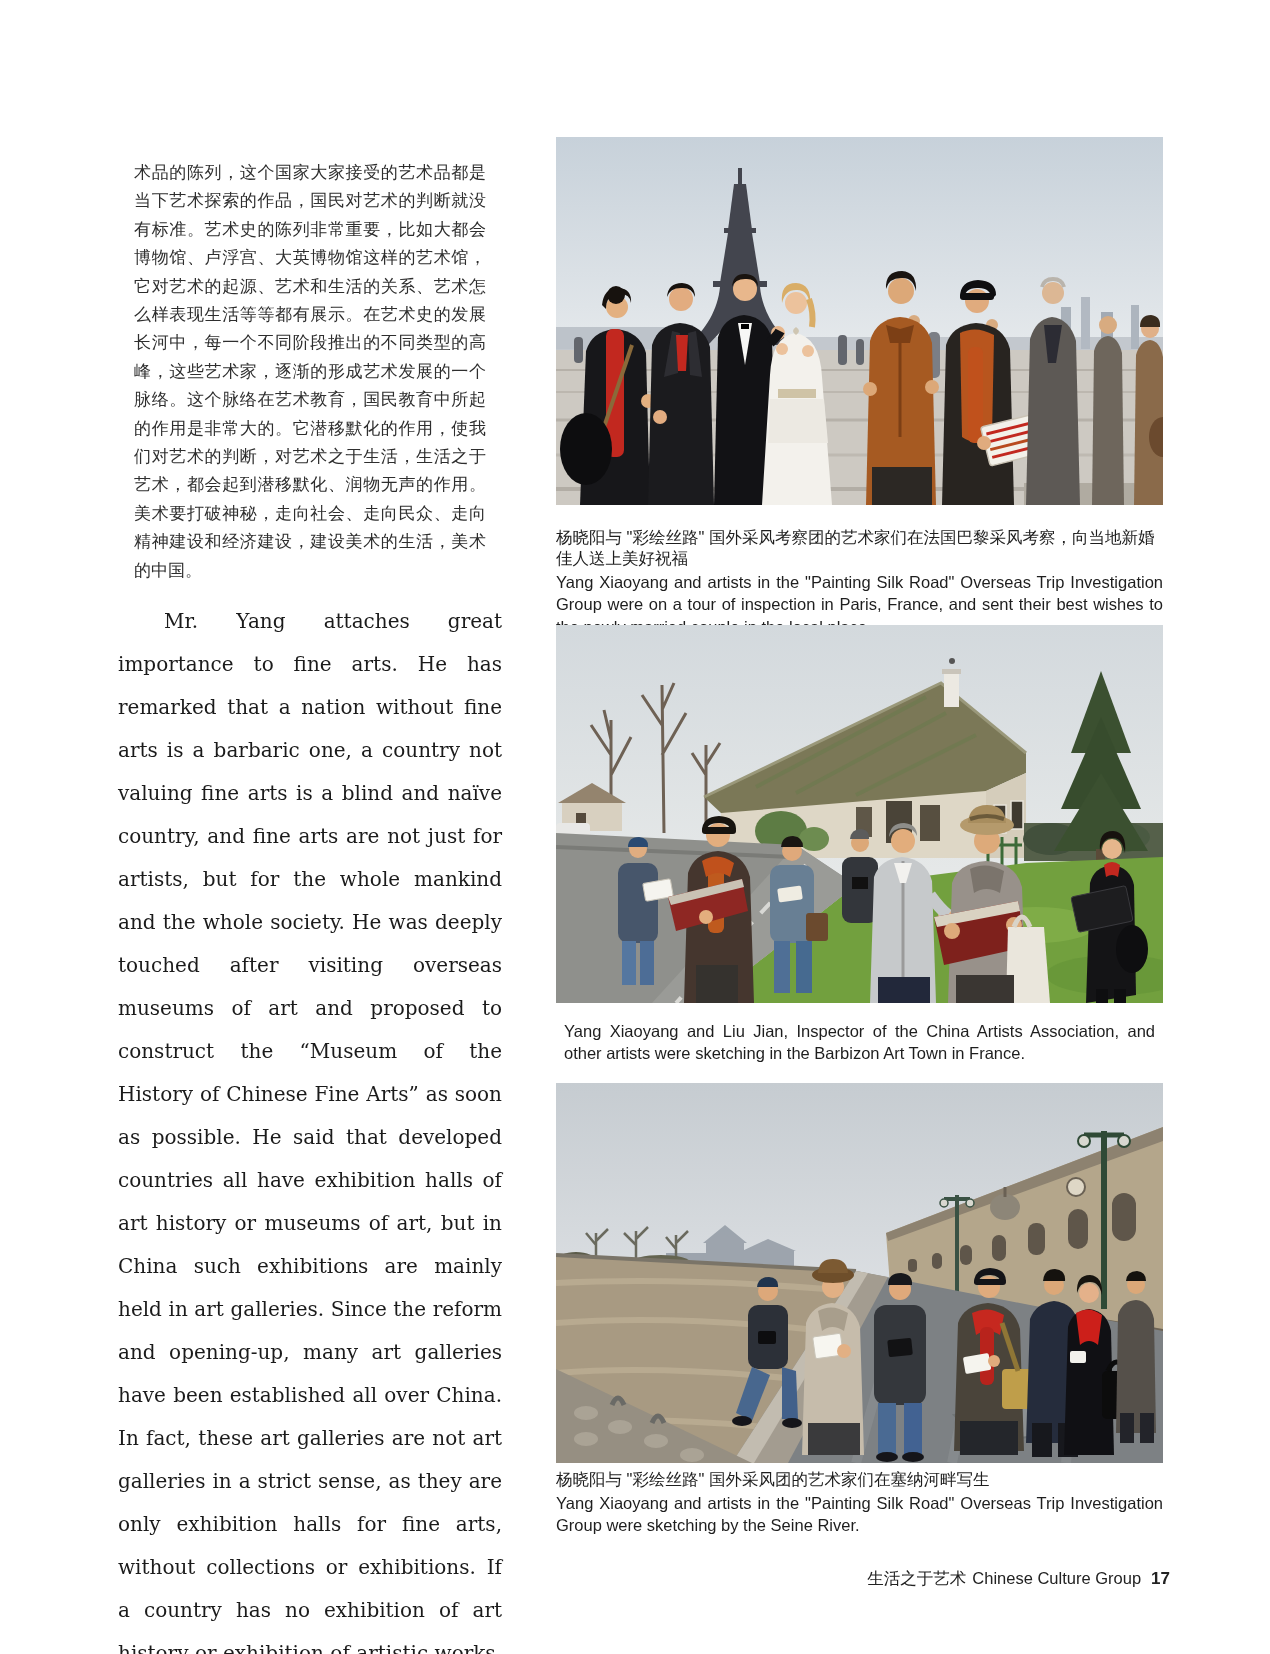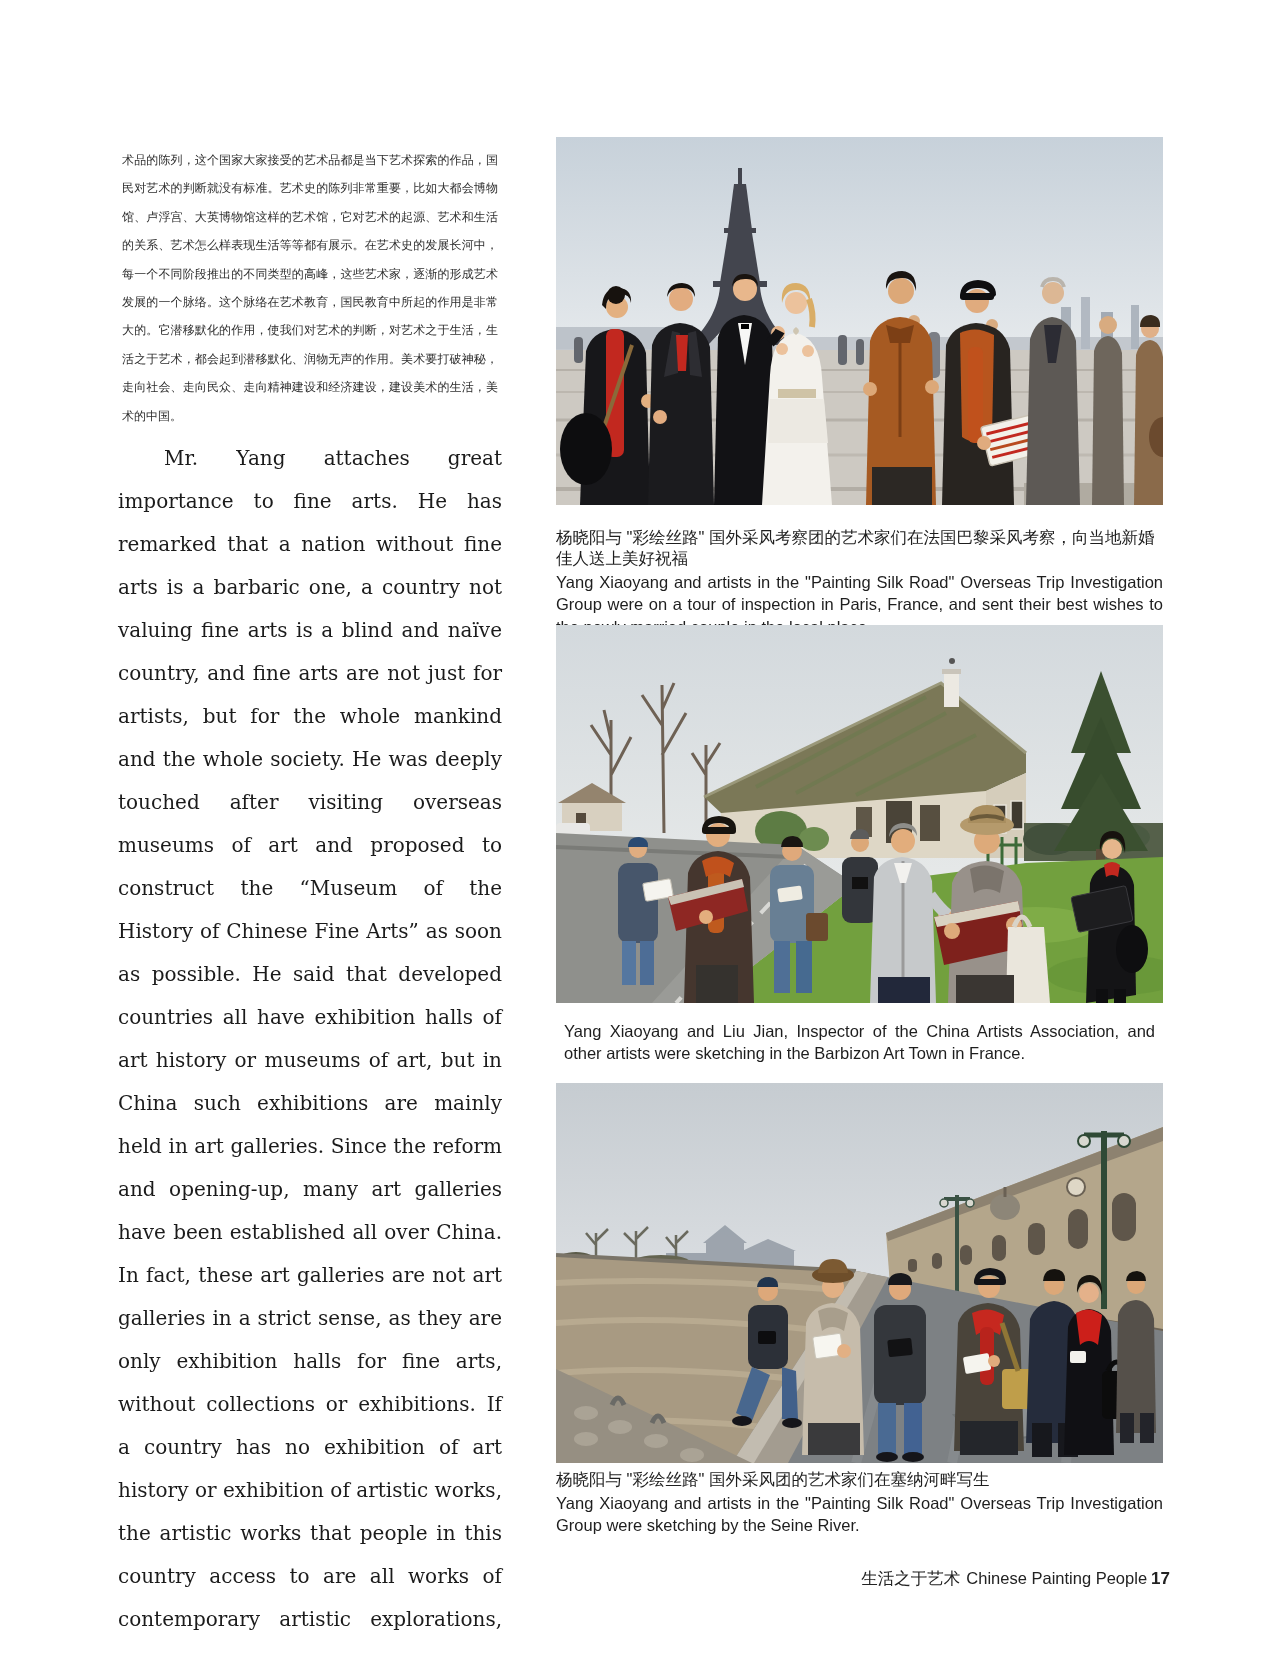--- a/index.html
+++ b/index.html
@@ -1,36 +1,36 @@
 <!DOCTYPE html>
 <html><head>
 <meta charset="utf-8">
 <style>
   html,body{margin:0;padding:0;background:#9a9a9a;}
   .page{position:relative;width:1270px;height:1654px;background:#ffffff;overflow:hidden;
         font-family:"DejaVu Serif","Liberation Serif",serif;color:#1c1c1c;}
   
   .col-left{position:absolute;left:118px;top:142px;width:384px;}
-  .p-zh{margin:4px;font-size:12px;line-height:28.4px;text-align:justify;color:#2e2e2e;
+  .p-zh{margin:16px;font-size:17px;line-height:28.4px;text-align:justify;color:#2e2e2e;
         font-family:"DejaVu Serif","Liberation Serif",serif;}
   .p-en{margin:7px 0 0 0;font-size:20px;line-height:43px;text-align:justify;
         text-indent:46px;color:#1b1b1b;}
   
   .photo{position:absolute;left:556px;width:607px;margin:0;overflow:hidden;background:#dfe2e4;}
   .photo svg{display:block;width:100%;height:100%;}
   .caption{position:absolute;left:556px;width:607px;
            font-family:"Liberation Sans","DejaVu Sans",sans-serif;color:#1e1e1e;}
   .cap-zh{font-size:16.5px;line-height:21px;margin:0 0 2px 0;}
   .cap-en{font-size:16.5px;line-height:22.4px;text-align:justify;}
   
   .footer{position:absolute;top:1568px;right:100px;white-space:nowrap;
           font-family:"Liberation Sans","DejaVu Sans",sans-serif;
           font-size:16.5px;color:#222;}
   .footer .sep{display:inline-block;width:6px;}
-  .footer b{margin-left:4px;font-size:17px;text-align:right;}
+  .footer b{margin-left:10px;font-size:17px;text-align:right;}
 </style>
 </head>
 <body>
 
 <div class="page">
 
   <div class="col-left">
     <p class="p-zh">术品的陈列，这个国家大家接受的艺术品都是当下艺术探索的作品，国民对艺术的判断就没有标准。艺术史的陈列非常重要，比如大都会博物馆、卢浮宫、大英博物馆这样的艺术馆，它对艺术的起源、艺术和生活的关系、艺术怎么样表现生活等等都有展示。在艺术史的发展长河中，每一个不同阶段推出的不同类型的高峰，这些艺术家，逐渐的形成艺术发展的一个脉络。这个脉络在艺术教育，国民教育中所起的作用是非常大的。它潜移默化的作用，使我们对艺术的判断，对艺术之于生活，生活之于艺术，都会起到潜移默化、润物无声的作用。美术要打破神秘，走向社会、走向民众、走向精神建设和经济建设，建设美术的生活，美术的中国。</p>
     <p class="p-en">Mr. Yang attaches great importance to fine arts. He has remarked that a nation without fine arts is a barbaric one, a country not valuing fine arts is a blind and naïve country, and fine arts are not just for artists, but for the whole mankind and the whole society. He was deeply touched after visiting overseas museums of art and proposed to construct the “Museum of the History of Chinese Fine Arts” as soon as possible. He said that developed countries all have exhibition halls of art history or museums of art, but in China such exhibitions are mainly held in art galleries. Since the reform and opening-up, many art galleries have been established all over China. In fact, these art galleries are not art galleries in a strict sense, as they are only exhibition halls for fine arts, without collections or exhibitions. If a country has no exhibition of art history or exhibition of artistic works, the artistic works that people in this country access to are all works of contemporary artistic explorations, and people will not have a standard for making artistic judgment. The exhibition of art history is very important. For example, art museums such as the Metropolitan Museum of Art, the Louvre and the British Museum have exhibitions on the origin of art, the relationship between art and life and how art reflects life. In the long history of art, each different stage produced different peaks of art. These artists gradually form a context of artistic development, which plays an important role in people’s education, as it subtly influences our artistic judgment, the art on life and life on art. Fine arts should unveil its mystery, and go to the society, to the people, and to cultural development and economic construction. We should build a life of fine arts and a country of fine arts.</p>
   </div>
@@ -477,16 +477,16 @@
       </g>
     </svg>
   </figure>
 
   <div class="caption" style="top:1469px;">
     <p class="cap-zh">杨晓阳与 "彩绘丝路" 国外采风团的艺术家们在塞纳河畔写生</p>
     <p class="cap-en" style="margin:0;">Yang Xiaoyang and artists in the "Painting Silk Road" Overseas Trip Investigation Group were sketching by the Seine River.</p>
   </div>
 
   <div class="footer">
-    <span>生活之于艺术</span><span class="sep"></span><span>Chinese Painting People</span><b>17</b>
+    <span>生活之于艺术</span><span class="sep"></span><span>Chinese Culture Group</span><b>17</b>
   </div>
 
 </div>
 
 </body></html>

